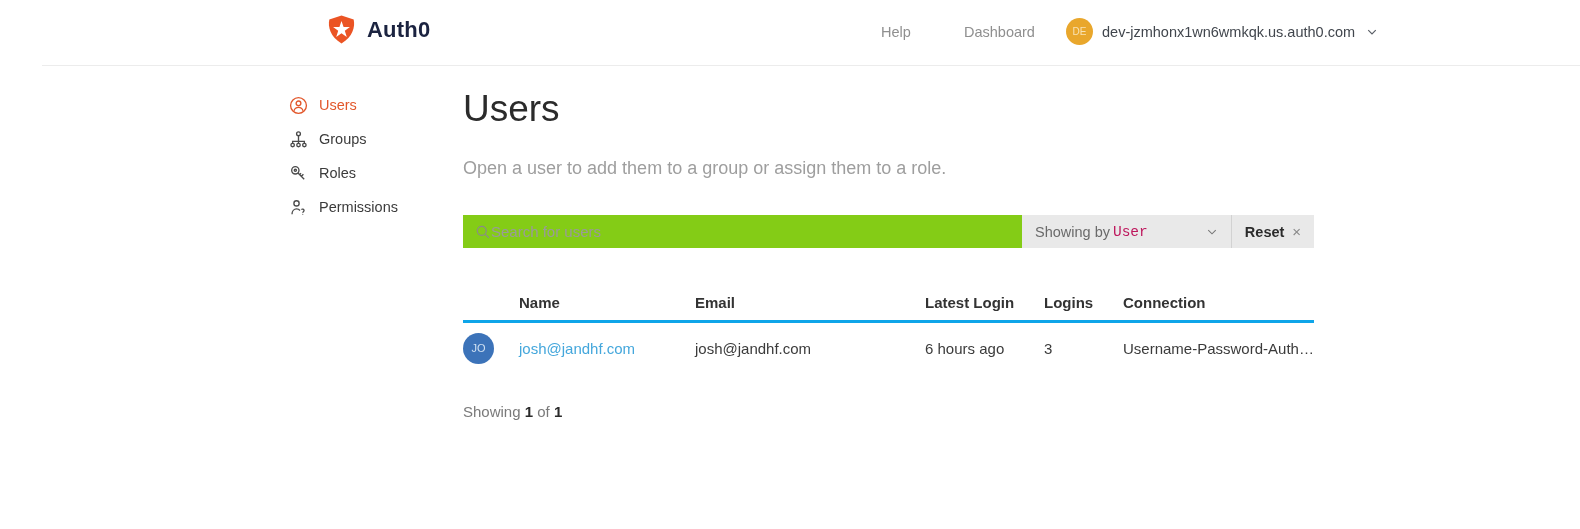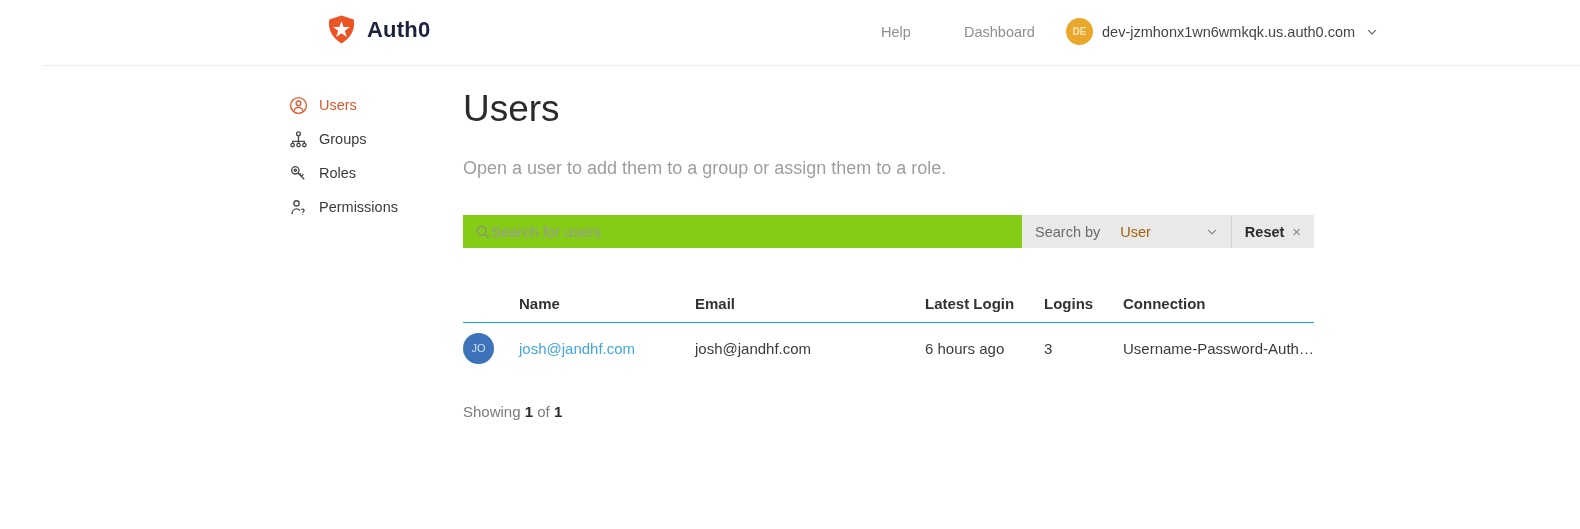--- a/index.html
+++ b/index.html
@@ -10,21 +10,21 @@
   .topbar { position:absolute; left:0; top:0; width:1580px; height:66px; background:#fff;
     border-bottom:1px solid #ececec;margin-left:42px; }
   .brand { position:absolute; left:284px; top:14px; display:flex; align-items:center; gap:10px; }
   .brand-name { font-size:22px; font-weight:bold; color:#1b2340; letter-spacing:.2px; }
   .app-title { font-size:21px; color:#222a45; margin-left:4px; }
   .topnav-link { position:absolute; top:24px; font-size:14.5px; color:#8f8f8f; cursor:pointer; }
   .nav-help { left:839px; }
   .nav-dashboard { left:922px; }
   .tenant-wrap { position:absolute; left:1024px; top:18px; display:flex; align-items:center; gap:9px; cursor:pointer; }
   .avatar-sm { width:27px; height:27px; border-radius:50%; background:#e9a72c; color:#f8e3b5;
-    font-size:10px; font-weight:bold; display:flex; align-items:center; justify-content:center;text-align:right; }
+    font-size:10px; font-weight:normal; display:flex; align-items:center; justify-content:center;text-align:right; }
   .tenant-name { font-size:14.5px; color:#41464d; }
   .chev { display:inline-flex; margin-left:2px; }
 
   
   .sidebar { position:absolute; left:288px; top:95px; width:150px; }
   .side-item { display:flex; align-items:center; gap:11px; height:20px; margin-bottom:14px;
     font-size:14.5px; color:#3b3b3b; cursor:pointer; }
   .side-item .ic { width:20px; height:20px; display:flex; align-items:center; justify-content:center; }
   .side-item.active { color:#e2572b; }
 
@@ -33,37 +33,37 @@
   .page-title { position:absolute; top:88px; left:0; font-size:37px; font-weight:500; color:#2b2b2b; }
   .page-sub { position:absolute; top:158px; left:0; font-size:18px; color:#9e9e9e; }
 
   .search-row { position:absolute; top:215px; left:0; width:851px; height:33px; display:flex; }
   .search-box { flex:1; background:#84cc16; display:flex; align-items:center; padding:0 12px; }
   .search-box input { border:none; outline:none; background:transparent; font-size:15px; width:100%;
     font-family:"Liberation Sans","DejaVu Sans",sans-serif; color:#444; }
   .search-box input::placeholder { color:#9a9a9a; }
   .search-by { width:209px; background:#e9e9e9; display:flex; align-items:center; padding:0 13px;
     font-size:14.5px; color:#6a6a6a; cursor:pointer; }
-  .search-by .val { color:#a16207; margin-left:20px; }
+  .search-by .val { color:#be185d; margin-left:3px;font-family:Liberation Mono, monospace; }
   .search-by .chev { margin-left:auto; }
   .vdiv { width:1px; background:#d2d2d2; }
   .reset-btn { width:82px; background:#e9e9e9; display:flex; align-items:center; justify-content:center;
     gap:8px; font-size:14.5px; font-weight:bold; color:#2b2b2b; cursor:pointer; }
   .reset-x { color:#8a8a8a; font-weight:normal; font-size:15px; }
 
   .grid-cols { display:flex; align-items:center; }
   .c-av { width:56px; }
   .c-name { width:176px; }
   .c-email { width:230px; }
   .c-login { width:119px; }
   .c-logins { width:79px; }
   .c-conn { flex:1; white-space:nowrap; overflow:hidden; }
 
   .thead { position:absolute; top:284px; left:0; width:851px; height:39px;
-    border-bottom:1px solid #0ea5e9; font-size:15px; font-weight:bold; color:#333; }
+    border-bottom:3px solid #0ea5e9; font-size:15px; font-weight:bold; color:#333; }
   .trow { position:absolute; top:323px; left:0; width:851px; height:50px; font-size:15px; color:#3b3b3b; }
   .avatar-row { width:31px; height:31px; border-radius:50%; background:#3c73b9; color:#cfe0f2;
     font-size:11px; display:flex; align-items:center; justify-content:center; }
   .user-link { color:#44a7dc; cursor:pointer; text-decoration:none; }
 
   .showing { position:absolute; top:403px; left:0; font-size:15px; color:#7a7a7a; }
   .showing b { color:#2b2b2b; }
 </style>
 </head>
 <body>
@@ -147,21 +147,21 @@
     <div class="search-box">
       <span style="display:flex;">
         <svg width="16" height="16" viewBox="0 0 20 20" fill="none" stroke="#8a8a8a" stroke-width="1.5">
           <circle cx="8.5" cy="8.5" r="5.6"></circle>
             <path d="M12.9 12.9 L17.2 17.2"></path>
         </svg>
       </span>
       <input type="text" placeholder="Search for users" style="">
     </div>
     <div class="search-by">
-      <span>Search by</span>
+      <span>Showing by</span>
       <span class="val">User</span>
       <span class="chev">
         <svg width="12" height="12" viewBox="0 0 16 16" fill="none" stroke="#777" stroke-width="1.4">
             <path d="M3 5.5 l5 5 5-5"></path>
           </svg>
       </span>
     </div>
     <div class="vdiv"></div>
     <div class="reset-btn">
       <span>Reset</span>

